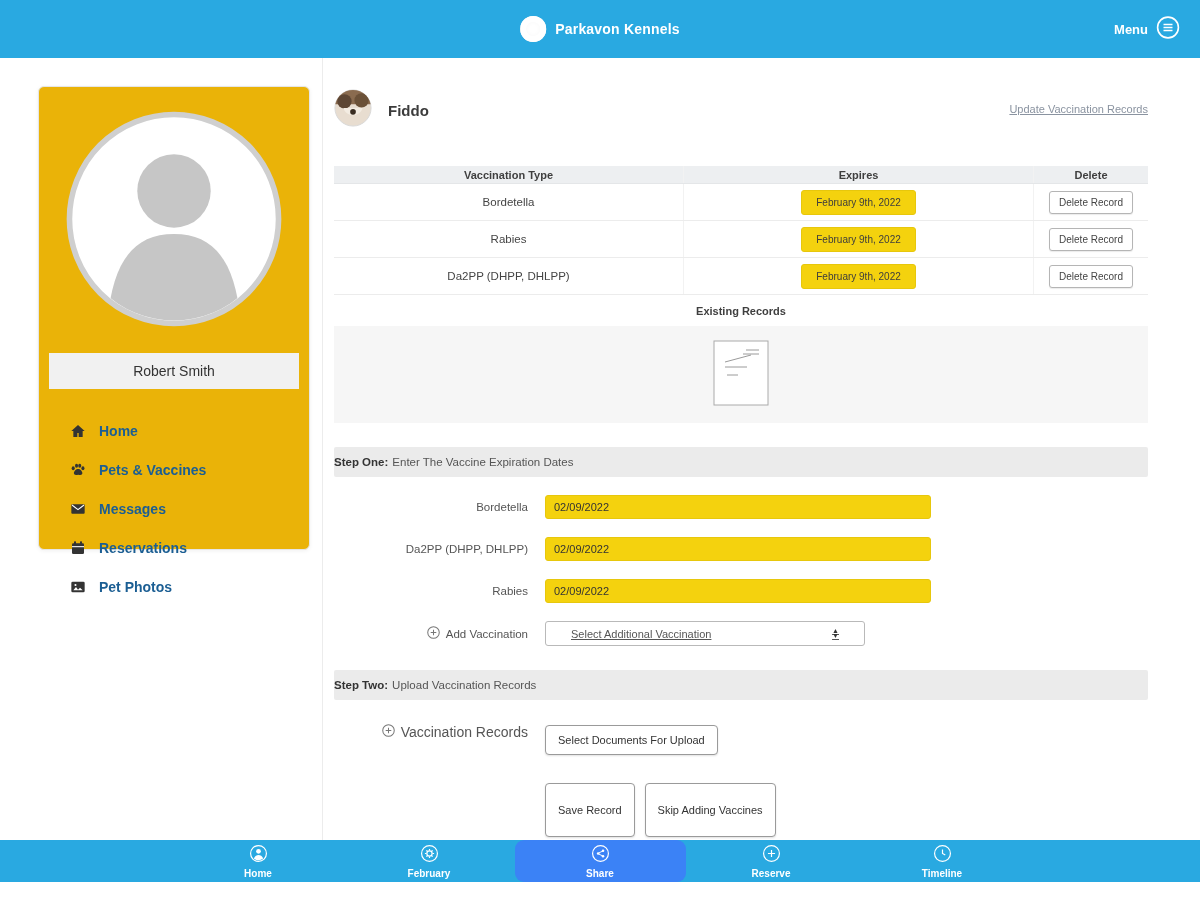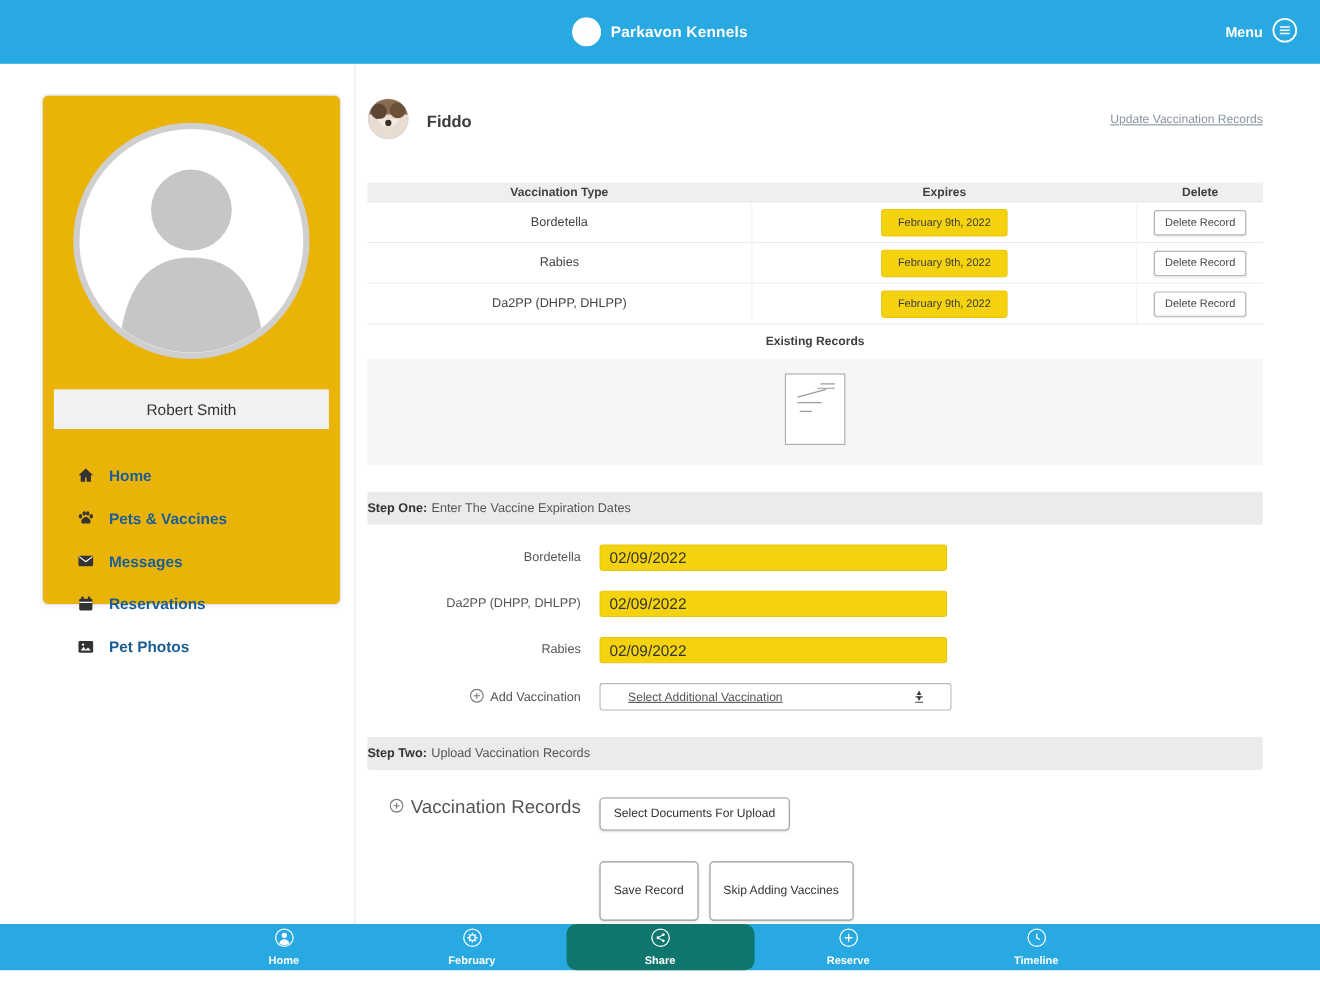--- a/index.html
+++ b/index.html
@@ -54,46 +54,46 @@
   .doc-thumb { cursor:pointer; }
 
   .step-bar { margin-top:24px; height:30px; background:#ebebeb; border-radius:2px;
     display:flex; align-items:center; font-size:11.5px; color:#555; }
   .step-bar b { color:#333; margin-right:4px; }
 
   .form-row { display:flex; align-items:center; margin-top:18px; }
   .f-label { width:194px; flex-shrink:0; display:flex; justify-content:flex-end; align-items:center; gap:6px;
     font-size:11.5px; color:#555; text-align:right; }
   .f-control { margin-left:17px; }
-  .date-input { width:316px; height:24px; background:#F4D20E; border:1px solid #e7c70c; border-radius:3px;
-    padding:0 8px; font-size:14px; color:#333; font-family:inherit; }
+  .date-input { width:386px; height:24px; background:#F4D20E; border:1px solid #e7c70c; border-radius:3px;
+    padding:0 8px; font-size:11px; color:#333; font-family:inherit; }
   .select-box { width:320px; height:25px; background:#fff; border:1px solid #b9b9b9; border-radius:3px;
     display:flex; align-items:center; justify-content:space-between; padding:0 25px;
     font-size:11px; color:#555; cursor:pointer;text-decoration:underline; }
   .sel-arrows { display:flex; flex-direction:column; line-height:4px; font-size:7px; color:#333; gap:1px; }
 
   .upload-row { display:flex; align-items:flex-start; margin-top:24px; }
   .upload-label-block { width:194px; flex-shrink:0; text-align:right; }
   .upload-label { display:flex; justify-content:flex-end; align-items:center; gap:6px;
-    font-size:17px; color:#555; }
+    font-size:14px; color:#555; }
   .upload-hint { font-size:8.5px; color:#9a9a9a; line-height:1.6; margin-top:3px; }
   .upload-btn { margin-left:17px; margin-top:1px; background:#fff; border:1px solid #9a9a9a; border-radius:4px;
     padding:8px 12px; font-size:11px; color:#333; cursor:pointer;
     box-shadow:0 1px 2px rgba(0,0,0,.12); font-family:inherit; }
 
   .actions { margin-top:28px; margin-left:211px; display:flex; gap:10px; }
   .action-btn { background:#fff; border:1px solid #9a9a9a; border-radius:4px; padding:20px 12px;
     font-size:11px; color:#333; cursor:pointer; box-shadow:0 1px 2px rgba(0,0,0,.12); font-family:inherit; }
 
   
   .bottombar { position:absolute; left:0; right:0; bottom:18px; height:42px; background:#29A9E1;
     display:flex; justify-content:center; z-index:5; }
   .bnav-item { width:171px; height:42px; display:flex; flex-direction:column; align-items:center;
     justify-content:center; gap:1px; cursor:pointer; }
-  .bnav-item.active { background:#0f766e; border-radius:9px;text-align:right; }
+  .bnav-item.active { background:#3b82f6; border-radius:9px;text-align:right; }
   .bnav-label { color:#fff; font-size:10px; font-weight:bold; }
 </style>
 </head>
 <body>
 
 <div class="page">
 
   <header class="topbar">
     <div class="brand">
       <div class="logo-circle"></div>

